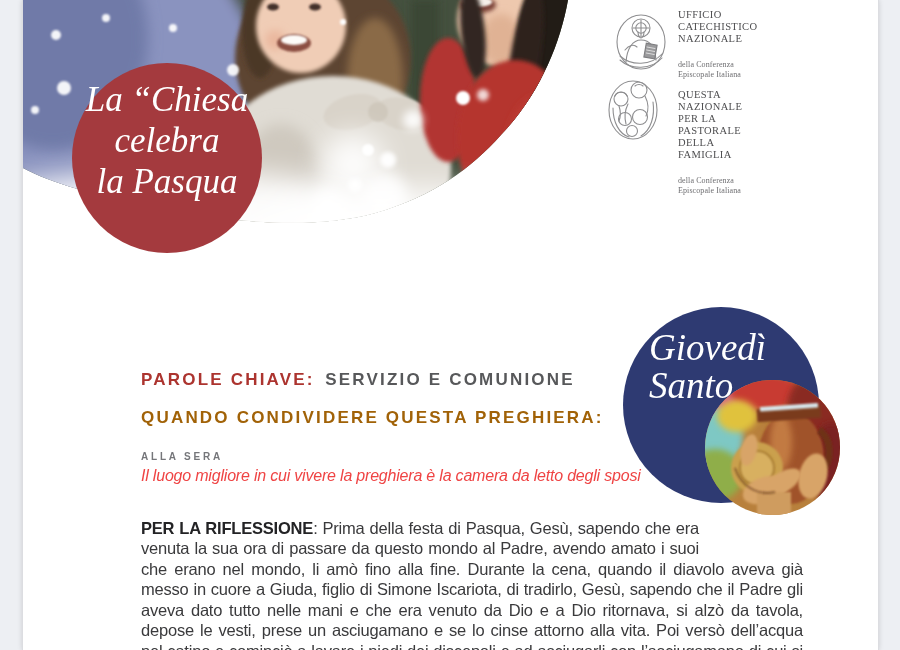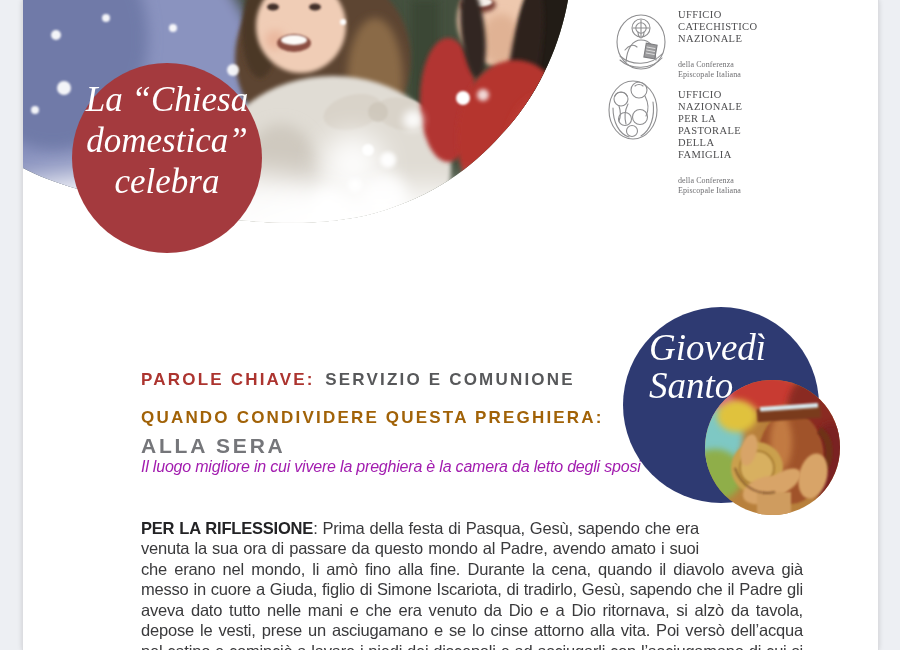--- a/index.html
+++ b/index.html
@@ -33,22 +33,22 @@
   .logo-icon{position:absolute;}
   .logo-text{position:absolute;font-family:"Liberation Serif", serif;color:#4e4e50;}
   .logo-text .lt-main{display:block;font-size:10.5px;line-height:12px;letter-spacing:.4px;}
   .logo-text .lt-sub{display:block;font-size:8px;line-height:10px;letter-spacing:.1px;color:#6e6e71;margin-top:15px;}
   
   .kw-line{position:absolute;left:118px;top:370px;white-space:nowrap;}
   .kw-label{font-weight:bold;font-size:17px;letter-spacing:2.2px;color:#ac342f;}
   .kw-value{font-weight:bold;font-size:17px;letter-spacing:2.2px;color:#57585a;margin-left:6px;}
   .when-block{position:absolute;left:118px;top:408px;}
   .when-label{font-weight:bold;font-size:17px;letter-spacing:2.2px;color:#a16207;white-space:nowrap;}
-  .when-value{font-weight:bold;font-size:21px;letter-spacing:2.8px;color:#75767a;margin-top:6px;white-space:nowrap;}
-  .when-note{font-style:italic;font-size:16px;color:#a21caf;letter-spacing:-0.2px;white-space:nowrap;}
+  .when-value{font-weight:bold;font-size:10px;letter-spacing:2.8px;color:#75767a;margin-top:23px;white-space:nowrap;}
+  .when-note{font-style:italic;font-size:16px;color:#ef4444;margin-top:5px;letter-spacing:-0.2px;white-space:nowrap;}
   
   .day-circle{
     position:absolute;left:600px;top:307px;width:196px;height:196px;
     border-radius:50%;background:#2e3a72;box-sizing:border-box;
     padding:22px 0 0 26px;
   }
   .day-circle .dline{
     display:block;font-family:"Liberation Serif", serif;font-style:italic;
     font-size:37px;line-height:38px;color:#ffffff;white-space:nowrap;
   }
@@ -158,22 +158,22 @@
 
         <g fill="#ffffff">
           <ellipse cx="150" cy="228" rx="235" ry="58" opacity="0.92" filter="url(#b14)"></ellipse>
           <ellipse cx="390" cy="242" rx="185" ry="55" opacity="0.85" filter="url(#b14)"></ellipse>
         </g>
       </g>
     </svg>
 
     <div class="title-circle">
       <span class="tline">La “Chiesa</span>
-      <span class="tline">domestica”</span>
       <span class="tline">celebra</span>
+      <span class="tline">la Pasqua</span>
     </div>
 
     <div class="logo-block" style="left:0;top:0;">
       <svg class="logo-icon" style="left:590px;top:12px;" width="56" height="62" viewBox="0 0 56 62" fill="none" stroke="#8e8e90" stroke-width="1.1" stroke-linecap="round">
         <ellipse cx="28" cy="30" rx="24" ry="27"></ellipse>
         <circle cx="28" cy="16" r="9"></circle>
         <path d="M28,8 V24 M20,16 H36"></path>
         <circle cx="28" cy="16" r="5.2"></circle>
         <path d="M25,20 C25,24 27,26 28,26 C29,26 31,24 31,20"></path>
         <path d="M13,50 C14,36 20,28 28,28 C36,28 42,34 43,48"></path>
@@ -200,21 +200,21 @@
         <circle cx="20" cy="43" r="6.5"></circle>
         <circle cx="35" cy="41" r="7.5"></circle>
         <circle cx="27" cy="55" r="5.5"></circle>
         <path d="M8,32 C8,46 14,58 24,61"></path>
         <path d="M48,26 C50,40 46,54 36,60"></path>
         <path d="M23,28 C20,34 19,40 21,48"></path>
         <path d="M40,20 C44,28 44,34 41,40"></path>
         <path d="M14,30 C16,36 16,40 14,45"></path>
       </svg>
       <div class="logo-text" style="left:655px;top:89px;">
-        <span class="lt-main">UFFICIO NAZIONALE</span>
+        <span class="lt-main">QUESTA NAZIONALE</span>
         <span class="lt-main">PER LA PASTORALE DELLA FAMIGLIA</span>
         <span class="lt-sub">della Conferenza Episcopale Italiana</span>
       </div>
     </div>
 
     <div class="kw-line">
       <span class="kw-label">PAROLE CHIAVE:</span>
       <span class="kw-value">SERVIZIO E COMUNIONE</span>
     </div>
 

